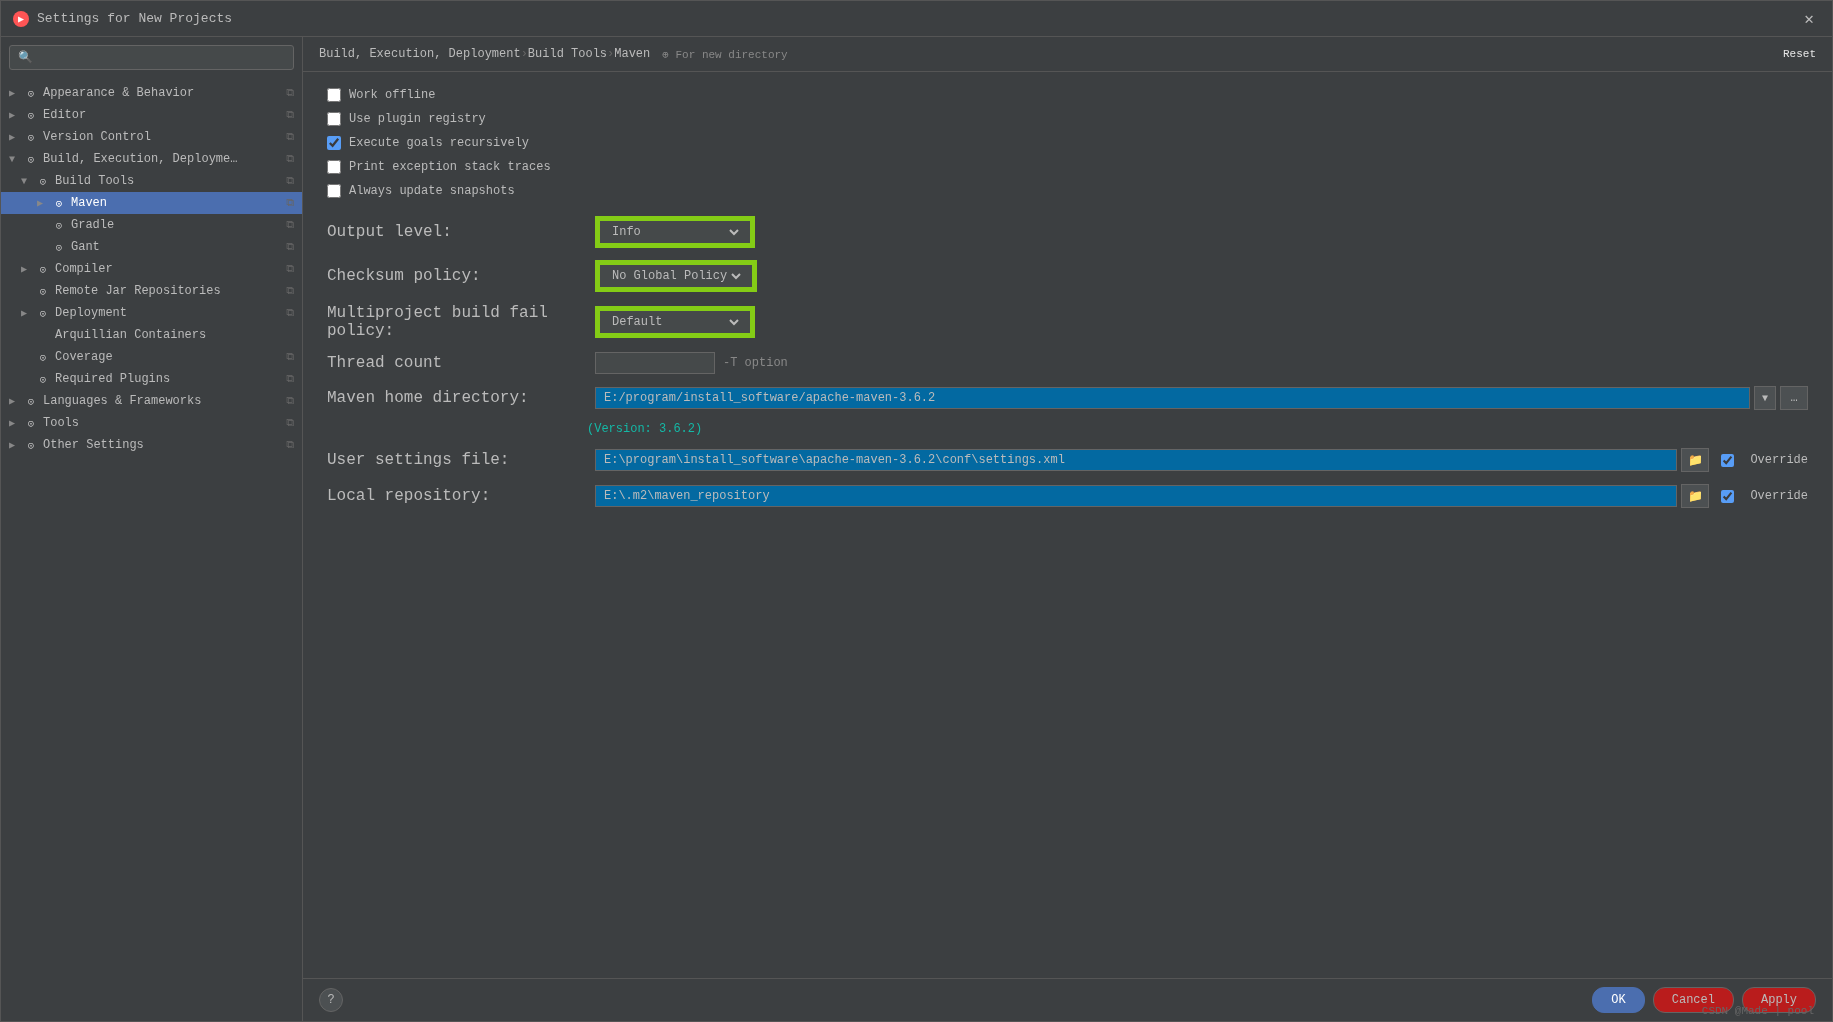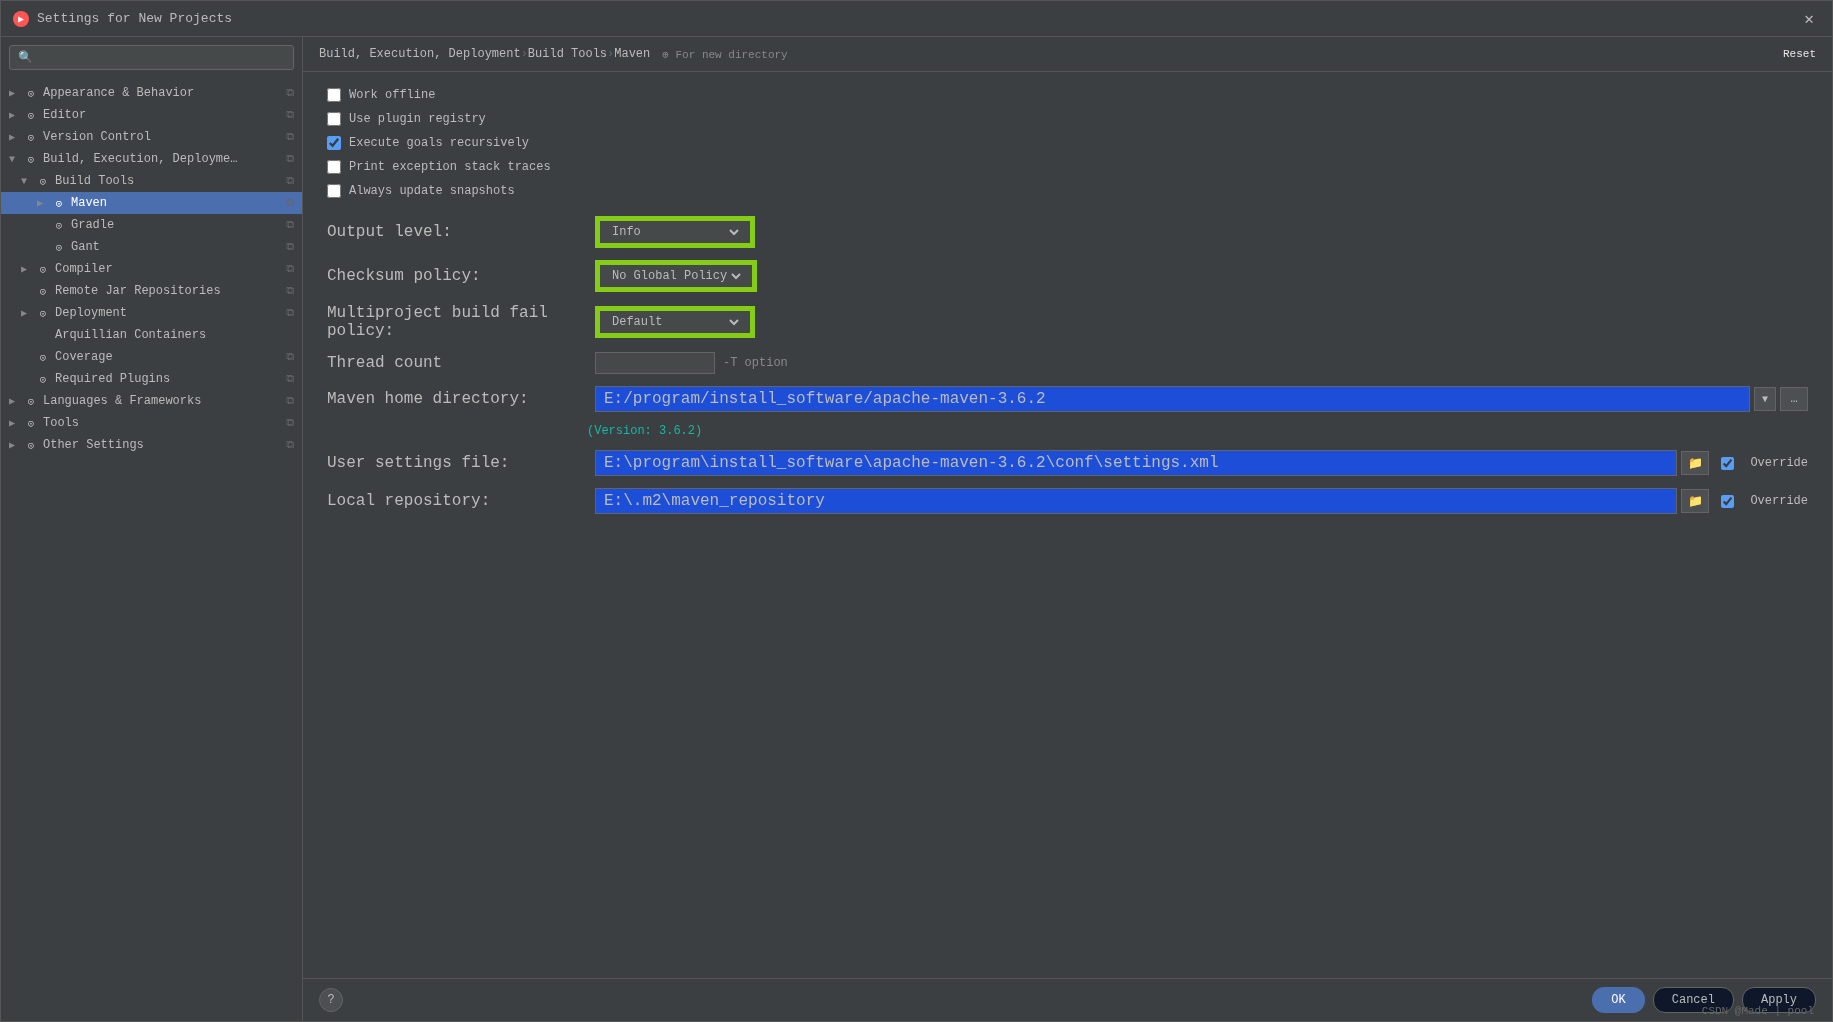--- a/index.html
+++ b/index.html
@@ -224,24 +224,24 @@
       color: #888;
       font-size: 12px;
       font-family: 'Courier New', monospace;
     }
     .maven-home-row {
       display: flex;
       align-items: center;
       gap: 4px;
     }
     .path-input {
-      background: #1d4ed8;
-      border: 1px solid #646464;
-      color: #bbbbbb;
-      font-size: 16px;
+      background: #0369a1;
+      border: 1px solid #646464;
+      color: #bbbbbb;
+      font-size: 12px;
       padding: 3px 8px;
       font-family: 'Courier New', monospace;
       flex: 1;
       outline: none;
     }
     .dropdown-btn {
       background: #4c5052;
       border: 1px solid #646464;
       color: #bbbbbb;
       width: 22px;
@@ -293,21 +293,21 @@
       cursor: pointer;
       border: 1px solid #646464;
       border-radius: 12px;
     }
     .btn-default {
       background: #4b6eaf;
       color: white;
       border-color: #4b6eaf;
     }
     .btn-secondary {
-      background: #0f172a;
+      background: #b91c1c;
       color: #bbbbbb;
     }
     .help-btn {
       width: 24px;
       height: 24px;
       border-radius: 50%;
       background: #4c5052;
       border: 1px solid #646464;
       color: #bbbbbb;
       display: flex;

